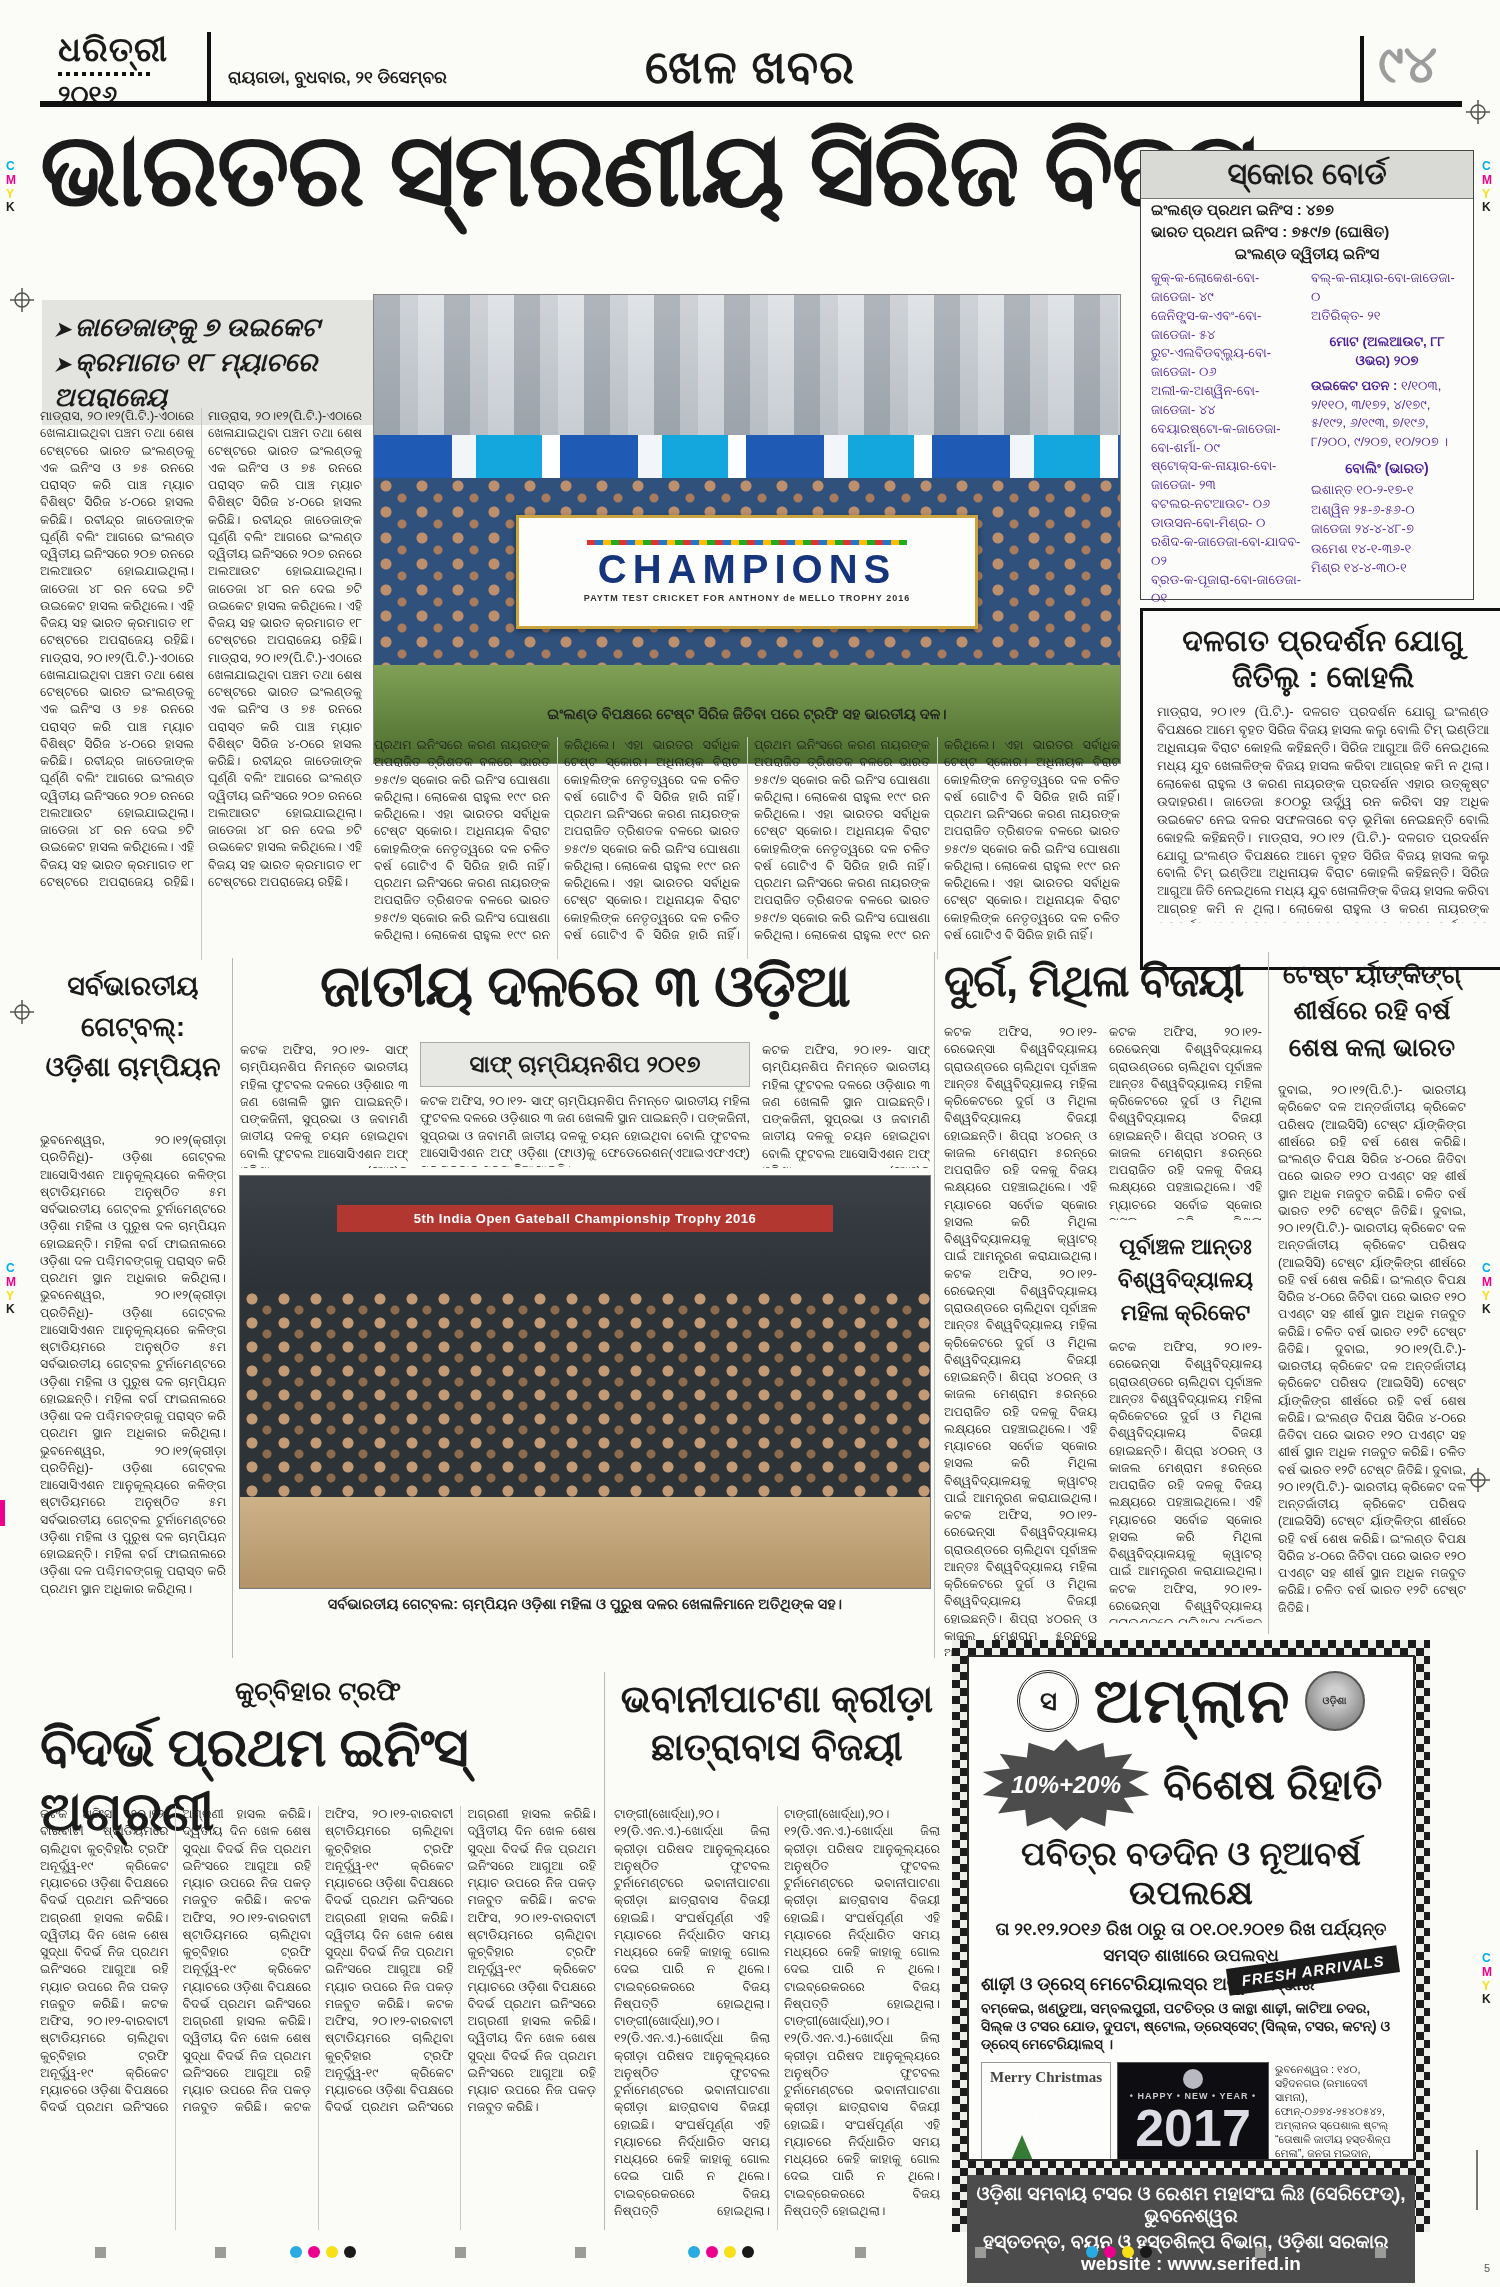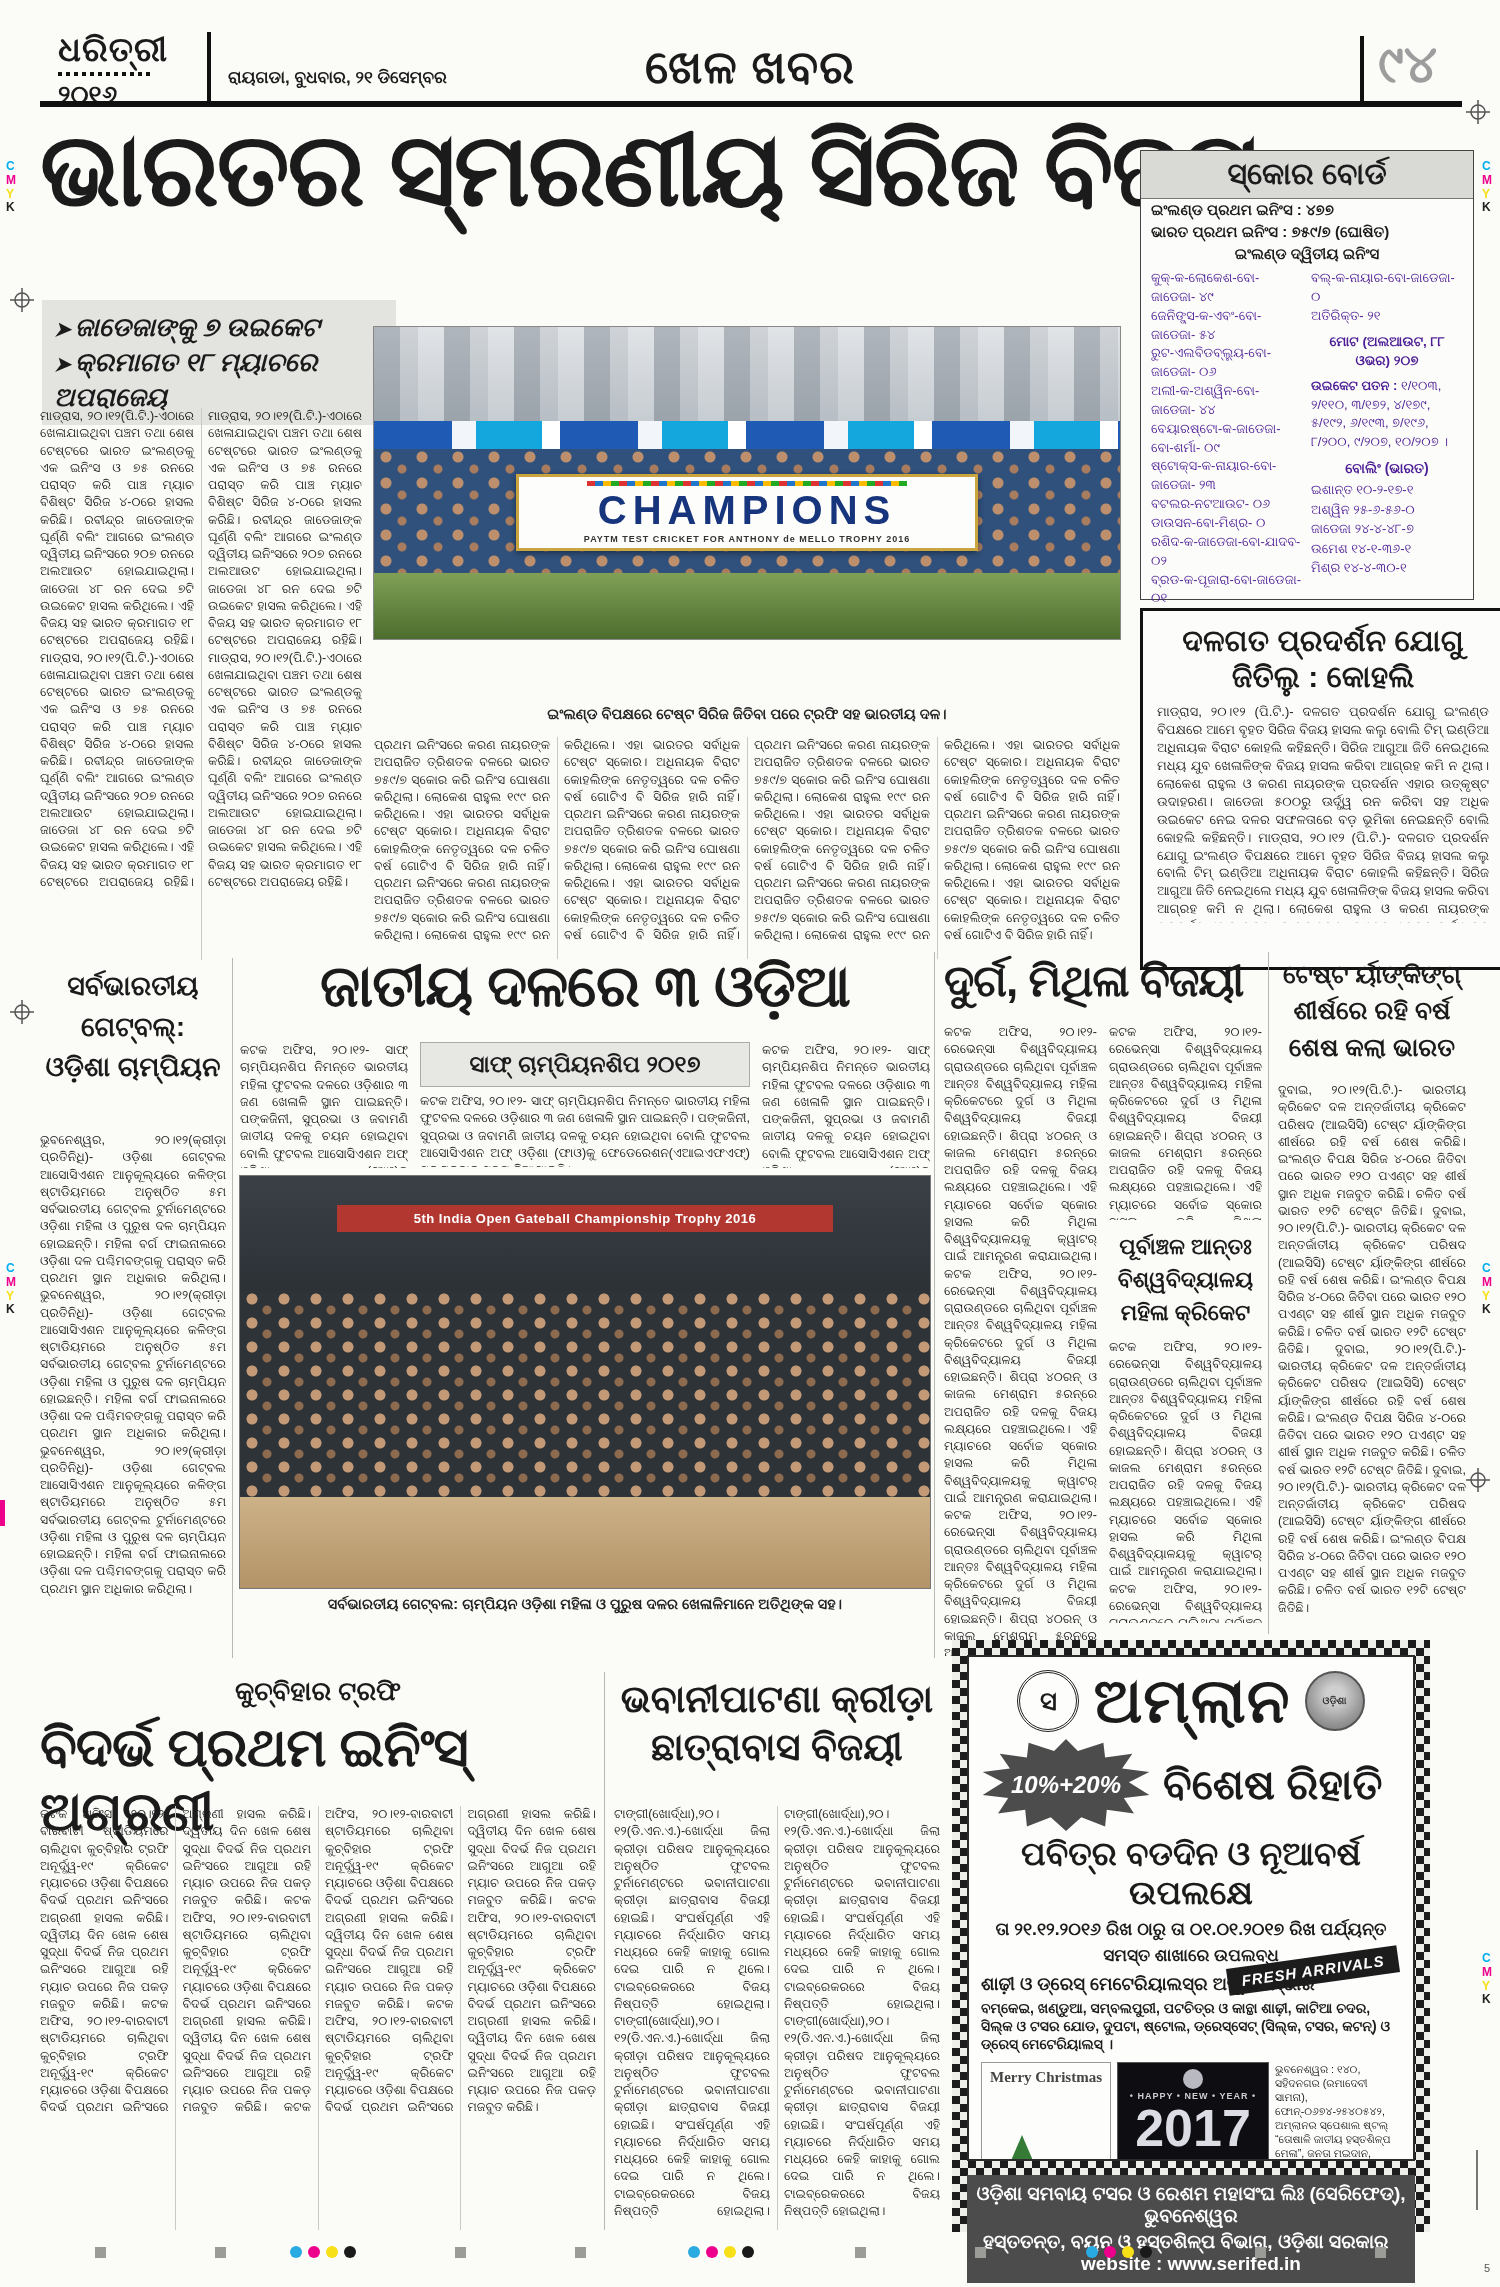--- a/index.html
+++ b/index.html
@@ -134,21 +134,21 @@
   <div class="abs" id="page-number" style="left:1378px;top:34px;">୯୪</div>
   <div class="abs hrule" style="left:40px;top:101px;width:1422px;height:6px;"></div>
 
   <div class="abs" id="lead-headline" style="left:40px;top:118px;width:1100px;">ଭାରତର ସ୍ମରଣୀୟ ସିରିଜ ବିଜୟ</div>
   <div class="abs" id="lead-bullets" style="left:42px;top:300px;width:330px;font-style:italic;">
     <div>ଜାଡେଜାଙ୍କୁ ୭ ଉଇକେଟ</div>
     <div>କ୍ରମାଗତ ୧୮ ମ୍ୟାଚରେ ଅପରାଜେୟ</div>
   </div>
   <div class="abs body-txt cols" style="left:40px;top:408px;width:322px;height:552px;column-count:2;">ମାଡ୍ରାସ, ୨୦।୧୨(ପି.ଟି.)-ଏଠାରେ ଖେଳାଯାଇଥିବା ପଞ୍ଚମ ତଥା ଶେଷ ଟେଷ୍ଟରେ ଭାରତ ଇଂଲଣ୍ଡକୁ ଏକ ଇନିଂସ ଓ ୭୫ ରନରେ ପରାସ୍ତ କରି ପାଞ୍ଚ ମ୍ୟାଚ ବିଶିଷ୍ଟ ସିରିଜ ୪-୦ରେ ହାସଲ କରିଛି। ରବୀନ୍ଦ୍ର ଜାଡେଜାଙ୍କ ଘୂର୍ଣ୍ଣି ବଲିଂ ଆଗରେ ଇଂଲଣ୍ଡ ଦ୍ୱିତୀୟ ଇନିଂସରେ ୨୦୭ ରନରେ ଅଲଆଉଟ ହୋଇଯାଇଥିଲା। ଜାଡେଜା ୪୮ ରନ ଦେଇ ୭ଟି ଉଇକେଟ ହାସଲ କରିଥିଲେ। ଏହି ବିଜୟ ସହ ଭାରତ କ୍ରମାଗତ ୧୮ ଟେଷ୍ଟରେ ଅପରାଜେୟ ରହିଛି। ମାଡ୍ରାସ, ୨୦।୧୨(ପି.ଟି.)-ଏଠାରେ ଖେଳାଯାଇଥିବା ପଞ୍ଚମ ତଥା ଶେଷ ଟେଷ୍ଟରେ ଭାରତ ଇଂଲଣ୍ଡକୁ ଏକ ଇନିଂସ ଓ ୭୫ ରନରେ ପରାସ୍ତ କରି ପାଞ୍ଚ ମ୍ୟାଚ ବିଶିଷ୍ଟ ସିରିଜ ୪-୦ରେ ହାସଲ କରିଛି। ରବୀନ୍ଦ୍ର ଜାଡେଜାଙ୍କ ଘୂର୍ଣ୍ଣି ବଲିଂ ଆଗରେ ଇଂଲଣ୍ଡ ଦ୍ୱିତୀୟ ଇନିଂସରେ ୨୦୭ ରନରେ ଅଲଆଉଟ ହୋଇଯାଇଥିଲା। ଜାଡେଜା ୪୮ ରନ ଦେଇ ୭ଟି ଉଇକେଟ ହାସଲ କରିଥିଲେ। ଏହି ବିଜୟ ସହ ଭାରତ କ୍ରମାଗତ ୧୮ ଟେଷ୍ଟରେ ଅପରାଜେୟ ରହିଛି। ମାଡ୍ରାସ, ୨୦।୧୨(ପି.ଟି.)-ଏଠାରେ ଖେଳାଯାଇଥିବା ପଞ୍ଚମ ତଥା ଶେଷ ଟେଷ୍ଟରେ ଭାରତ ଇଂଲଣ୍ଡକୁ ଏକ ଇନିଂସ ଓ ୭୫ ରନରେ ପରାସ୍ତ କରି ପାଞ୍ଚ ମ୍ୟାଚ ବିଶିଷ୍ଟ ସିରିଜ ୪-୦ରେ ହାସଲ କରିଛି। ରବୀନ୍ଦ୍ର ଜାଡେଜାଙ୍କ ଘୂର୍ଣ୍ଣି ବଲିଂ ଆଗରେ ଇଂଲଣ୍ଡ ଦ୍ୱିତୀୟ ଇନିଂସରେ ୨୦୭ ରନରେ ଅଲଆଉଟ ହୋଇଯାଇଥିଲା। ଜାଡେଜା ୪୮ ରନ ଦେଇ ୭ଟି ଉଇକେଟ ହାସଲ କରିଥିଲେ। ଏହି ବିଜୟ ସହ ଭାରତ କ୍ରମାଗତ ୧୮ ଟେଷ୍ଟରେ ଅପରାଜେୟ ରହିଛି। ମାଡ୍ରାସ, ୨୦।୧୨(ପି.ଟି.)-ଏଠାରେ ଖେଳାଯାଇଥିବା ପଞ୍ଚମ ତଥା ଶେଷ ଟେଷ୍ଟରେ ଭାରତ ଇଂଲଣ୍ଡକୁ ଏକ ଇନିଂସ ଓ ୭୫ ରନରେ ପରାସ୍ତ କରି ପାଞ୍ଚ ମ୍ୟାଚ ବିଶିଷ୍ଟ ସିରିଜ ୪-୦ରେ ହାସଲ କରିଛି। ରବୀନ୍ଦ୍ର ଜାଡେଜାଙ୍କ ଘୂର୍ଣ୍ଣି ବଲିଂ ଆଗରେ ଇଂଲଣ୍ଡ ଦ୍ୱିତୀୟ ଇନିଂସରେ ୨୦୭ ରନରେ ଅଲଆଉଟ ହୋଇଯାଇଥିଲା। ଜାଡେଜା ୪୮ ରନ ଦେଇ ୭ଟି ଉଇକେଟ ହାସଲ କରିଥିଲେ। ଏହି ବିଜୟ ସହ ଭାରତ କ୍ରମାଗତ ୧୮ ଟେଷ୍ଟରେ ଅପରାଜେୟ ରହିଛି।</div>
 
-  <div class="abs" id="main-photo" style="left:374px;top:295px;width:746px;height:312px;margin-top:32px;">
+  <div class="abs" id="main-photo" style="left:374px;top:295px;width:746px;height:468px;">
     <div class="ph-sky"></div>
     <div class="ph-boards"></div>
     <div class="ph-team"></div>
     <div class="ph-grass"></div>
     <div id="champ-banner">
       <div class="confetti"></div>
       <div id="champ-title">CHAMPIONS</div>
       <div id="champ-sub">PAYTM TEST CRICKET FOR ANTHONY de MELLO TROPHY 2016</div>
     </div>
   </div>

